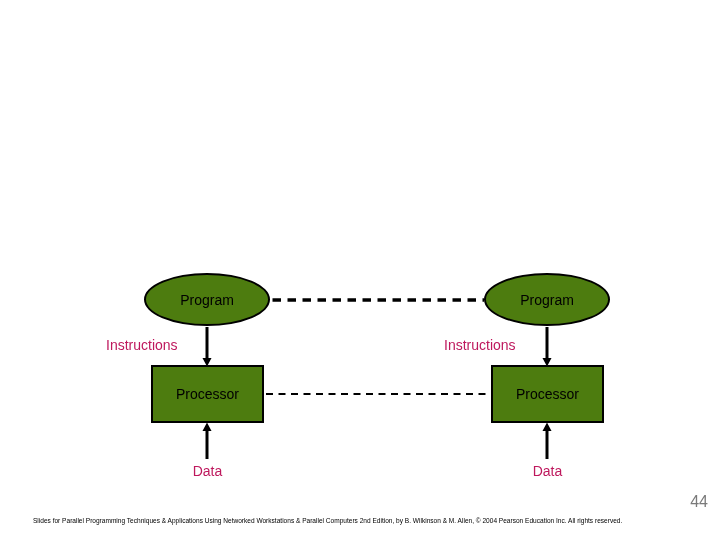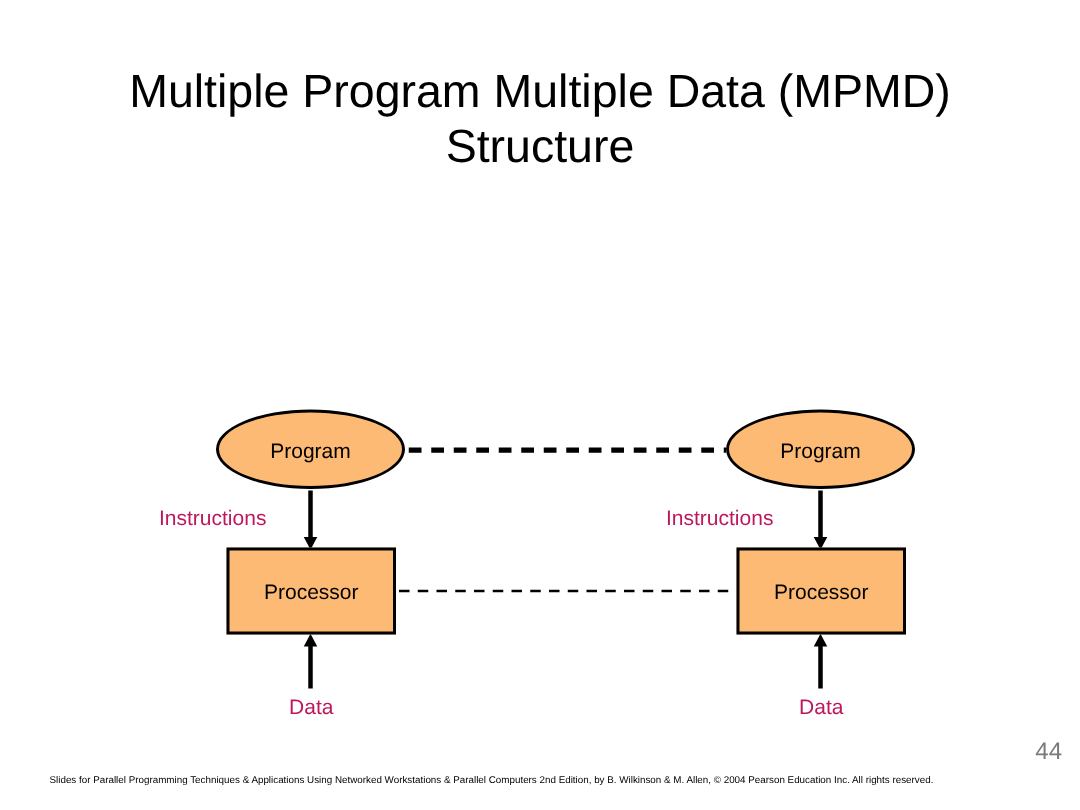--- a/index.html
+++ b/index.html
@@ -40,21 +40,21 @@
   .connectors {
     position: absolute;
     top: 0; left: 0;
     width: 720px; height: 540px;
     pointer-events: none;
   }
   .node {
     position: absolute;
     box-sizing: border-box;
     border: 2px solid #000000;
-    background: #fdba74;
+    background: #4d7c0f;
     display: flex;
     align-items: center;
     justify-content: center;
     font-size: 14px;
     color: #000000;
   }
   .ellipse { border-radius: 50%; }
   .node-program-left  { left: 144px; top: 273px; width: 126px; height: 53px; }
   .node-program-right { left: 484px; top: 273px; width: 126px; height: 53px; }
   .node-processor-left  { left: 151px; top: 365px; width: 113px; height: 58px; }
@@ -87,22 +87,20 @@
     top: 493px;
     font-size: 16px;
     color: #7a7a7a;
   }
 </style>
 </head>
 <body>
 
 <div class="slide">
 
-  <h1 class="title">Multiple Program Multiple Data (MPMD)
-Structure</h1>
 
 
   <svg class="connectors" width="720" height="540" viewBox="0 0 720 540" xmlns="http://www.w3.org/2000/svg">
 
     <line x1="272.5" y1="300" x2="484" y2="300" stroke="#000000" stroke-width="3.5" stroke-dasharray="8.5 6.5"></line>
 
     <line x1="266" y1="394" x2="490" y2="394" stroke="#000000" stroke-width="1.8" stroke-dasharray="7 5.5"></line>
 
     <g>
       <line x1="207" y1="327" x2="207" y2="359" stroke="#000000" stroke-width="3"></line>

